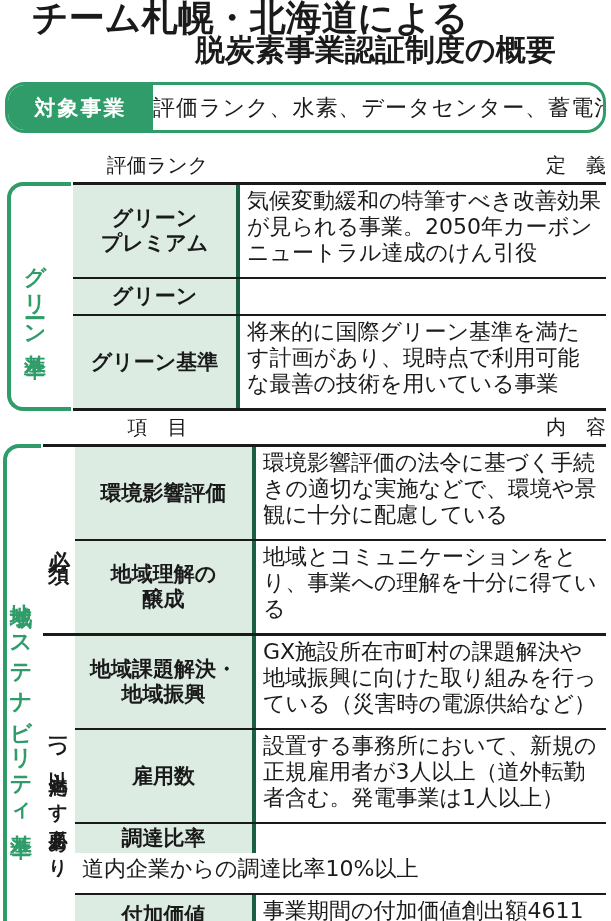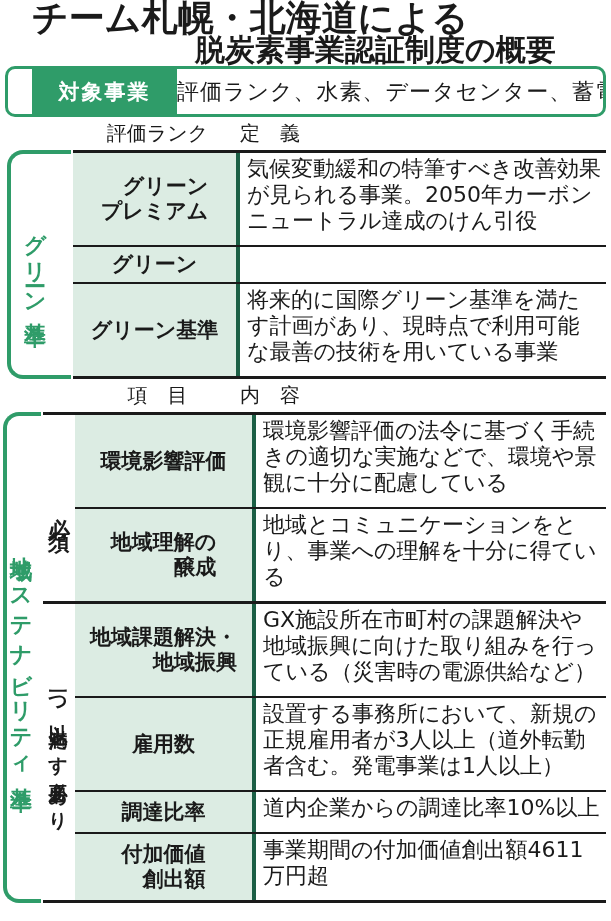--- a/index.html
+++ b/index.html
@@ -10,55 +10,55 @@
   }
   *{margin:0;padding:0;box-sizing:border-box;}
   body{background:#888;font-family:"DejaVu Sans","Liberation Sans",sans-serif;color:var(--ink);}
   .canvas{position:relative;width:611px;height:921px;background:#ffffff;overflow:hidden;margin:0 auto;}
 
   
   .title1{margin:2px 0 0 32px;font-size:36px;line-height:31px;font-weight:bold;letter-spacing:0px;}
   .title2{margin:0 0 0 195px;font-size:30px;line-height:33px;font-weight:bold;}
 
   
-  .bar{margin:0 5px;height:51px;border:3px solid var(--green);border-radius:10px;display:flex;overflow:hidden;background:#fff;padding-left:24px;}
+  .bar{margin:16px 5px;height:51px;border:3px solid var(--green);border-radius:20px;display:flex;overflow:hidden;background:#fff;}
   .bar-label{width:145px;background:var(--green);color:#fff;font-size:21px;font-weight:bold;display:flex;align-items:center;justify-content:center;letter-spacing:2px;flex:none;}
   .bar-value{flex:1;display:flex;align-items:center;justify-content:center;font-size:22px;letter-spacing:1px;white-space:nowrap;}
 
   
   .hdr{height:33px;display:flex;align-items:center;font-size:20px;border-radius:14px;}
   .hdr-left{margin-left:75px;width:165px;text-align:center;}
-  .hdr-right{width:366px;text-align:left;}
+  .hdr-right{width:366px;text-align:right;}
 
   
   .section{position:relative;}
   .bracket{position:absolute;top:0;bottom:0;border:4px solid var(--green);border-right:none;border-radius:16px 0 0 16px;}
   .bracket.b1{left:7px;width:64px;}
   .bracket.b2{left:3px;width:38px;}
   .side-label{position:absolute;top:0;bottom:0;display:flex;align-items:center;justify-content:center;}
   .side-label.s1{left:20px;width:30px;}
   .side-label.s2{left:6px;width:30px;}
   .v-text{writing-mode:vertical-rl;text-orientation:mixed;}
   .side-label .v-text{color:var(--green);font-weight:bold;font-size:22px;letter-spacing:3px;}
 
   
   .tbl{border-top:3px solid var(--ink);border-bottom:3px solid var(--ink);background:#fff;}
   .tbl1{margin-left:73px;width:533px;}
   .tbl2{margin-left:43px;width:563px;}
   .t-row{display:flex;align-items:stretch;}
   .t-row + .t-row{border-top:2px solid var(--ink);}
   .t-label{width:167px;flex:none;background:var(--lgreen);border-right:4px solid var(--divider);
-           display:flex;align-items:center;justify-content:center;text-align:right;
+           display:flex;align-items:center;justify-content:center;text-align:center;
            font-size:21px;font-weight:bold;line-height:25px;white-space:pre-line;padding:2px 12px;}
   .tbl2 .t-label{width:181px;}
   .t-content{flex:1;display:flex;align-items:center;font-size:22px;line-height:26px;padding:3px 4px 11px 7px;letter-spacing:0px;}
   
   .r-h83{min-height:83px;} .r-h37{min-height:37px;}
   
-  .r-h81{min-height:81px;} .r-h55{min-height:55px;} .r-h34{min-height:34px;}
+  .r-h81{min-height:81px;} .r-h55{min-height:55px;} .r-h34{min-height:34px;flex-direction:column;}
 
   
   .group{display:flex;align-items:stretch;}
   .group + .group{border-top:3px solid var(--ink);}
   .g-label{width:32px;flex:none;display:flex;align-items:center;justify-content:center;}
   .g-label .v-text{font-weight:bold;color:var(--ink);}
   .g-label .v-must{font-size:22px;letter-spacing:14px;padding-top:14px;}
   .g-label .v-one{font-size:19px;letter-spacing:3px;}
   .g-rows{flex:1;display:flex;flex-direction:column;}
   .g-rows .t-row:first-child{border-top:none;}

